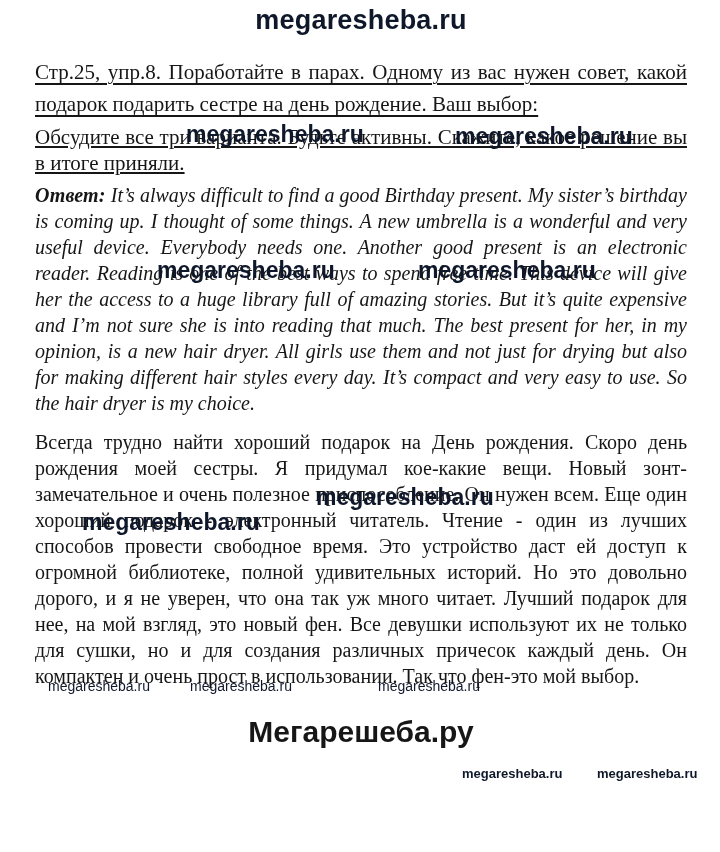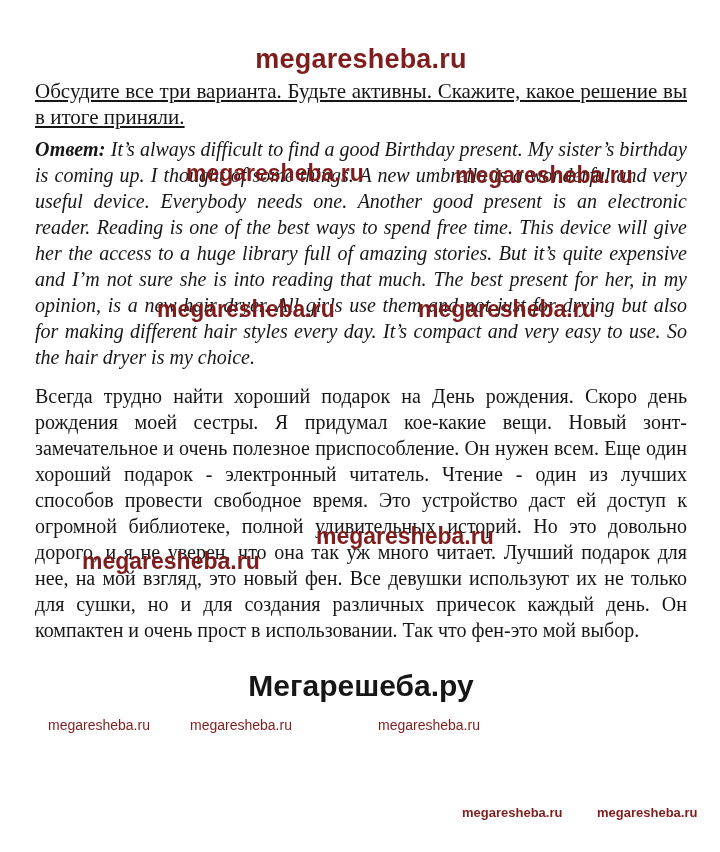--- a/index.html
+++ b/index.html
@@ -13,23 +13,22 @@
     height: 852px;
     background: #ffffff;
     color: #161616;
     font-family: "Liberation Serif", "DejaVu Serif", serif;
     overflow: hidden;
     box-sizing: border-box;
     padding: 5px 33px 0 35px;
   }
   .wm-sans {
     font-family: "Liberation Sans", "DejaVu Sans", sans-serif;
-    color: #7f1d1d;
+    color: #0f172a;
     white-space: nowrap;
-    margin-top: 39px;
   }
   .site-header {
     text-align: center;
     font-family: "Liberation Sans", "DejaVu Sans", sans-serif;
     font-weight: bold;
     font-size: 27px;
     line-height: 30px;
     letter-spacing: 0.2px;
   }
   .task-heading {
@@ -96,20 +95,21 @@
   .wm10 { left: 462px; top: 767px; }
   .wm11 { left: 597px; top: 767px; }
 </style>
 </head>
 <body>
 
 <div class="page">
 
   <div class="site-header wm-sans">megaresheba.ru</div>
 
+  <p class="task-heading">Стр.25, упр.8. Поработайте в парах. Одному из вас нужен совет, какой подарок подарить сестре на день рождение. Ваш выбор:</p>
 
 
   <p class="instruction">Обсудите все три варианта. Будьте активны. Скажите, какое решение вы в итоге приняли.</p>
 
   <p class="answer-en"><b>Ответ:</b> <span>It’s always difficult to find a good Birthday present. My sister’s birthday is coming up. I thought of some things. A new umbrella is a wonderful and very useful device. Everybody needs one. Another good present is an electronic reader. Reading is one of the best ways to spend free time. This device will give her the access to a huge library full of amazing stories. But it’s quite expensive and I’m not sure she is into reading that much. The best present for her, in my opinion, is a new hair dryer. All girls use them and not just for drying but also for making different hair styles every day. It’s compact and very easy to use. So the hair dryer is my choice.</span></p>
 
   <p class="answer-ru">Всегда трудно найти хороший подарок на День рождения. Скоро день рождения моей сестры. Я придумал кое-какие вещи. Новый зонт-замечательное и очень полезное приспособление. Он нужен всем. Еще один хороший подарок - электронный читатель. Чтение - один из лучших способов провести свободное время. Это устройство даст ей доступ к огромной библиотеке, полной удивительных историй. Но это довольно дорого, и я не уверен, что она так уж много читает. Лучший подарок для нее, на мой взгляд, это новый фен. Все девушки используют их не только для сушки, но и для создания различных причесок каждый день. Он компактен и очень прост в использовании. Так что фен-это мой выбор.</p>
 
   <div class="site-footer">Мегарешеба.ру</div>
 

